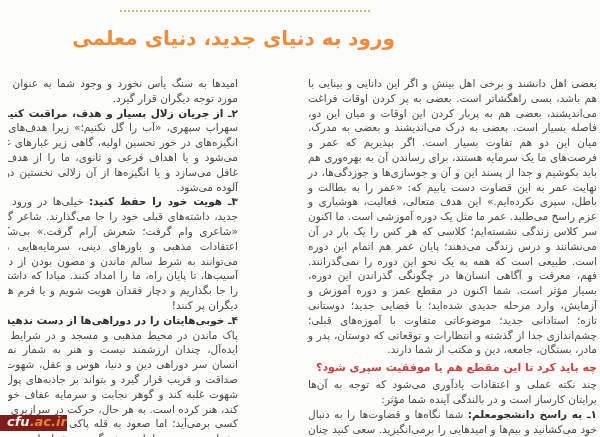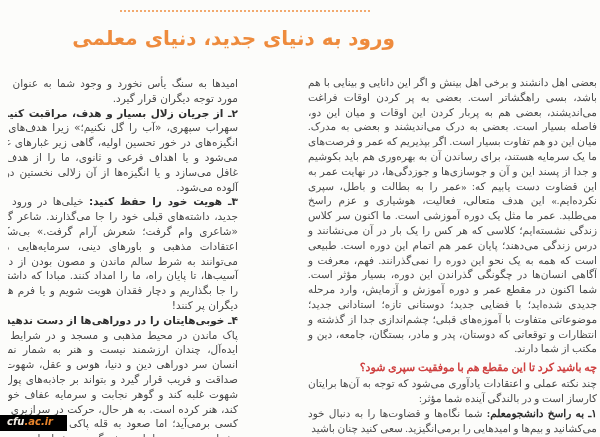--- a/index.html
+++ b/index.html
@@ -50,42 +50,42 @@
     gap:26px;
     overflow:hidden;
   }
   .col{
     font-size:10.5px;
     line-height:14.8px;
     color:#4a4a4a;
     text-align:justify;
     margin-left:44px;
   }
-  .col-first{flex:0 0 289px;font-family:Liberation Serif, serif;}
+  .col-first{flex:0 0 289px;}
   .col-second{flex:0 0 274px;}
   .col p{margin:0;}
   .lead{
     color:#2e2e2e;
     font-weight:bold;
   }
   .red-heading{
     margin:3px 0 2px 0;
     font-size:11px;
     font-weight:bold;
     color:#cf4040;
     line-height:15px;
   }
   
   .watermark{
     position:absolute;
     left:0;
     bottom:6px;
-    background:#000000;
-    padding:1px 14px 3px 7px;
-    font-size:10px;
+    background:#7f1d1d;
+    padding:1px 0 3px 7px;
+    font-size:13px;
     font-weight:bold;
     font-style:italic;
     direction:ltr;
     line-height:12px;
   }
   .wm-prefix{color:#f2ede4;}
   .wm-suffix{color:#e8842c;}
 </style>
 </head>
 <body>
@@ -94,21 +94,21 @@
 
   <div class="header">
     <div class="dotted-rule"></div>
     <h1 class="title">ورود به دنیای جدید، دنیای معلمی</h1>
   </div>
 
   <div class="cols">
 
     <div class="col col-first">
       <p>بعضی اهل دانشند و برخی اهل بینش و اگر این دانایی و بینایی با هم باشد، بسی راهگشاتر است. بعضی به پر کردن اوقات فراغت می‌اندیشند، بعضی هم به پربار کردن این اوقات و میان این دو، فاصله بسیار است. بعضی به درک می‌اندیشند و بعضی به مدرک. میان این دو هم تفاوت بسیار است. اگر بپذیریم که عمر و فرصت‌های ما یک سرمایه هستند، برای رساندن آن به بهره‌وری هم باید بکوشیم و جدا از پسند این و آن و جوسازی‌ها و جوزدگی‌ها، در نهایت عمر به این قضاوت دست یابیم که: «عمر را به بطالت و باطل، سپری نکرده‌ایم.» این هدف متعالی، فعالیت، هوشیاری و عزم راسخ می‌طلبد. عمر ما مثل یک دوره آموزشی است. ما اکنون سر کلاس زندگی نشسته‌ایم؛ کلاسی که هر کس را یک بار در آن می‌نشانند و درس زندگی می‌دهند؛ پایان عمر هم اتمام این دوره است. طبیعی است که همه به یک نحو این دوره را نمی‌گذرانند. فهم، معرفت و آگاهی انسان‌ها در چگونگی گذراندن این دوره، بسیار مؤثر است. شما اکنون در مقطع عمر و دوره آموزش و آزمایش، وارد مرحله جدیدی شده‌اید؛ با فضایی جدید؛ دوستانی تازه؛ استادانی جدید؛ موضوعاتی متفاوت با آموزه‌های قبلی؛ چشم‌اندازی جدا از گذشته و انتظارات و توقعاتی که دوستان، پدر و مادر، بستگان، جامعه، دین و مکتب از شما دارند.</p>
-      <h2 class="red-heading">چه باشید کرد تا این مقطع هم با موفقیت سپری شود؟</h2>
+      <h2 class="red-heading">چه باید کرد تا این مقطع هم با موفقیت سپری شود؟</h2>
       <p>چند نکته عملی و اعتقادات یادآوری می‌شود که توجه به آن‌ها برایتان کارساز است و در بالندگی آینده شما مؤثر:</p>
       <p><b class="lead">۱ـ به راسخ دانشجومعلم:</b> <span>شما نگاه‌ها و قضاوت‌ها را به دنبال خود می‌کشانید و بیم‌ها و امیدهایی را برمی‌انگیزید. سعی کنید چنان باشید</span></p>
     </div>
 
     <div class="col col-second">
       <p>امیدها به سنگ یأس نخورد و وجود شما به عنوان مایه امید، مورد توجه دیگران قرار گیرد.</p>
       <p><b class="lead">۲ـ از جریان زلال بسیار و هدف، مراقبت کنید:</b> <span>به قول سهراب سپهری، «آب را گل نکنیم؛» زیرا هدف‌های متعالی و انگیزه‌های در خور تحسین اولیه، گاهی زیر غبارهای غفلت محو می‌شود و یا اهداف فرعی و ثانوی، ما را از هدف نخستین، غافل می‌سازد و یا انگیزه‌ها از آن زلالی نخستین در می‌آید و آلوده می‌شود.</span></p>
       <p><b class="lead">۳ـ هویت خود را حفظ کنید:</b> <span>خیلی‌ها در ورود به منطقه جدید، داشته‌های قبلی خود را جا می‌گذارند. شاعر گفته است: «شاعری وام گرفت؛ شعرش آرام گرفت.» بی‌شک، ایمان، اعتقادات مذهبی و باورهای دینی، سرمایه‌هایی هستند که می‌توانند به شرط سالم ماندن و مصون بودن از دستبردها و آسیب‌ها، تا پایان راه، ما را امداد کنند. مبادا که داشته‌های خود را جا بگذاریم و دچار فقدان هویت شویم و یا فرم هویت ما را دیگران پر کنند!</span></p>
       <p><b class="lead">۴ـ خوبی‌هایتان را در دوراهی‌ها از دست ندهید:</b> <span>متدین و پاک ماندن در محیط مذهبی و مسجد و در شرایط مناسب و ایده‌آل، چندان ارزشمند نیست و هنر به شمار نمی‌آید. اگر انسان سر دوراهی دین و دنیا، هوس و عقل، شهوت و تقوا یا صداقت و فریب قرار گیرد و بتواند بر جاذبه‌های پول، هوس و شهوت غلبه کند و گوهر نجابت و سرمایه عفاف خود را حفظ کند، هنر کرده است. به هر حال، حرکت در سرازیری گناه از هر کسی برمی‌آید؛ اما صعود به قله پاکی و پیمودن راه سربالا و دشوار تعهد و مسلمانی، نفسگیر و دشوار است و هنر مهم انسان‌های بااراده. مبادا که سختی صعود، ما را به سراشیبی سقوط بکشاند!</span></p>
     </div>

